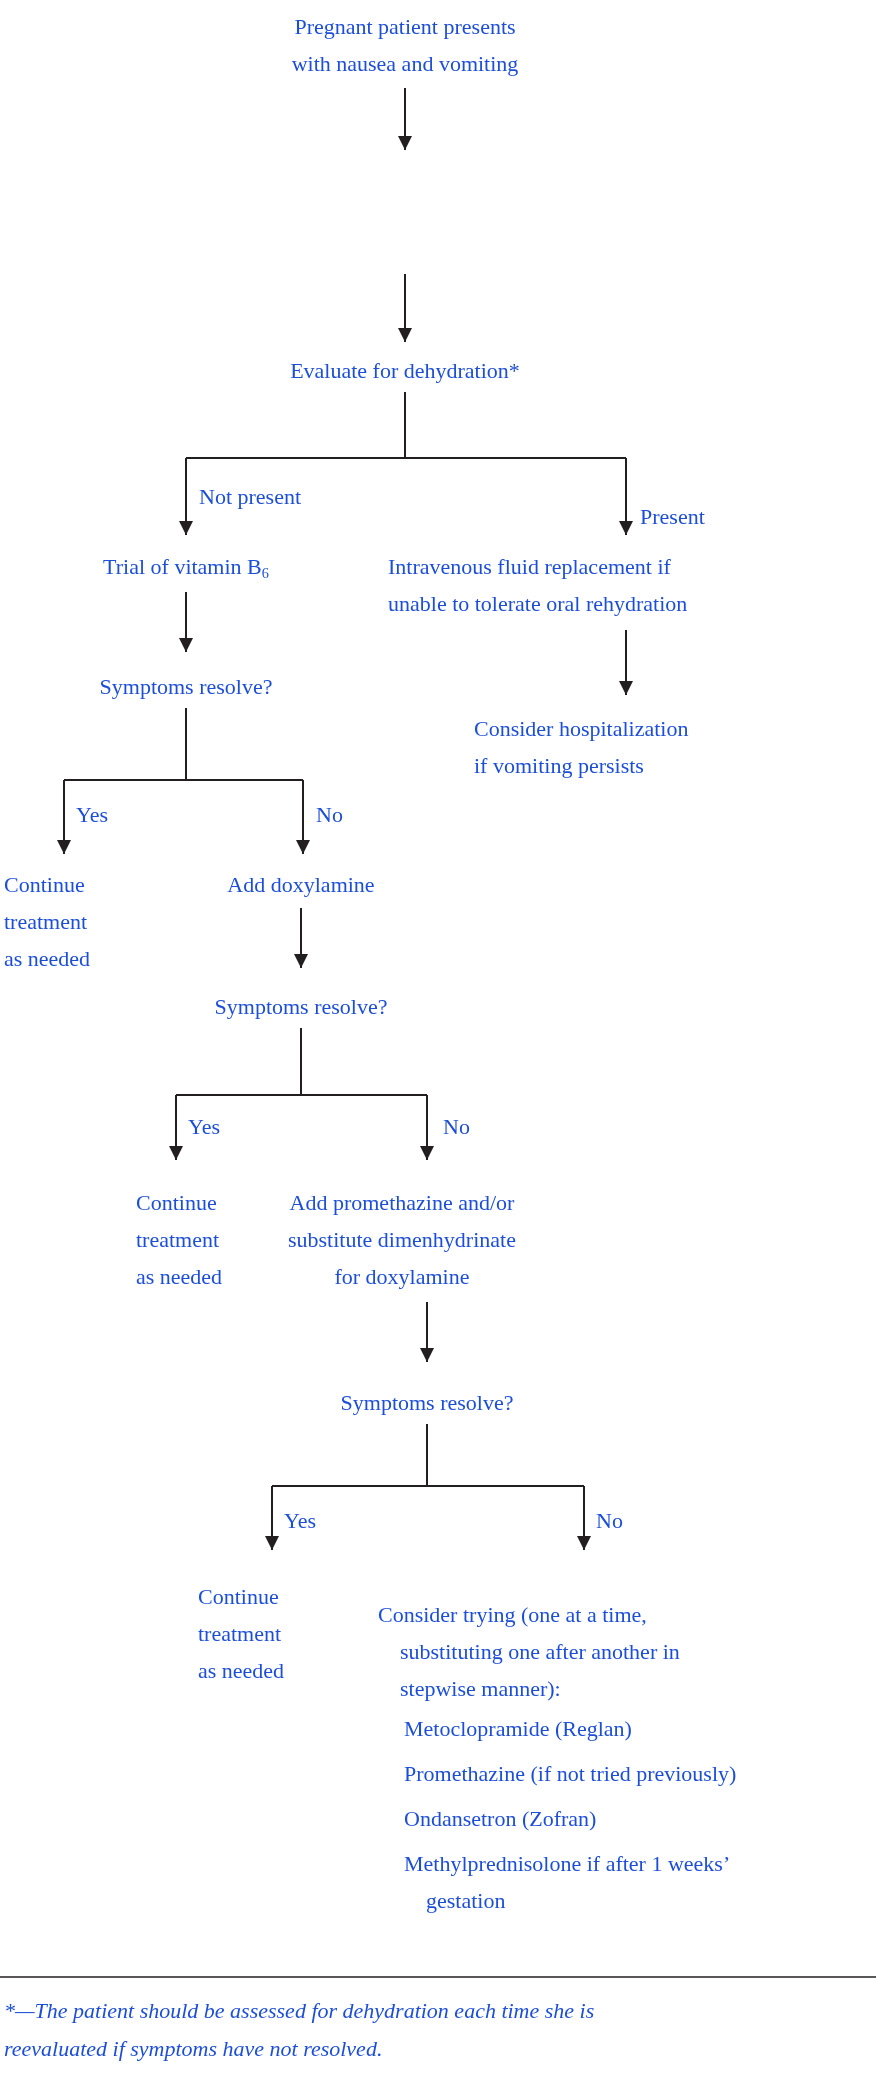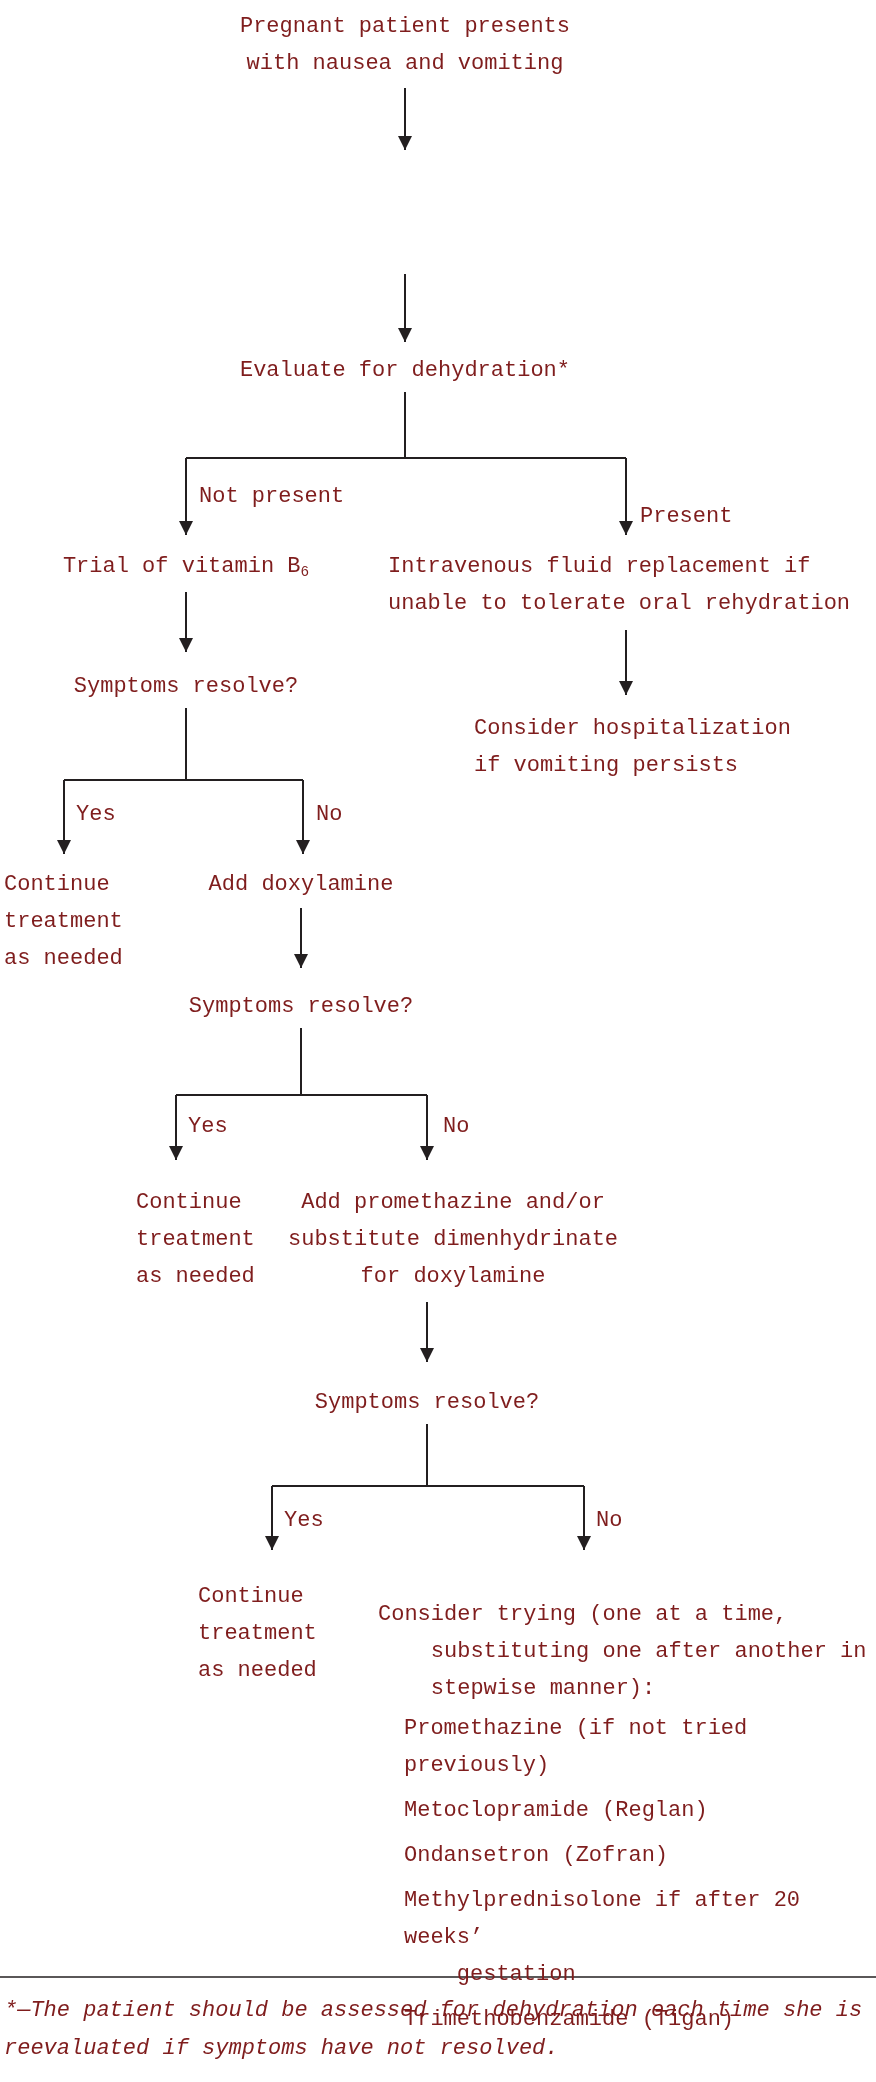--- a/index.html
+++ b/index.html
@@ -2,22 +2,22 @@
 <html><head>
 <meta charset="utf-8">
 <style>
   * { margin: 0; padding: 0; box-sizing: border-box; }
   html, body { background: #ffffff; }
   #canvas {
     position: relative;
     width: 876px;
     height: 2082px;
     background: #ffffff;
-    font-family: Liberation Mono, monospace;
-    color: #7f1d1d;
+    font-family: Liberation Serif, serif;
+    color: #1d4ed8;
     font-size: 22px;
     overflow: hidden;
   }
   #connectors {
     position: absolute;
     top: 0; left: 0;
     width: 876px; height: 2082px;
   }
   .node {
     position: absolute;
@@ -154,24 +154,23 @@
 
   <div class="node" style="left:198px; top:1578px;">Continue
 treatment
 as needed</div>
 
   <div class="node hang" style="left:378px; top:1578px;">Consider trying (one at a time,
     substituting one after another in
     stepwise manner):</div>
 
   <div class="options">
+    <div class="opt">Metoclopramide (Reglan)</div>
     <div class="opt">Promethazine (if not tried previously)</div>
-    <div class="opt">Metoclopramide (Reglan)</div>
     <div class="opt">Ondansetron (Zofran)</div>
-    <div class="opt">Methylprednisolone if after 20 weeks’
+    <div class="opt">Methylprednisolone if after 1 weeks’
     gestation</div>
-    <div class="opt">Trimethobenzamide (Tigan)</div>
   </div>
 
   <div class="footnote">*—The patient should be assessed for dehydration each time she is
 reevaluated if symptoms have not resolved.</div>
 
 </div>
 
 </body></html>

